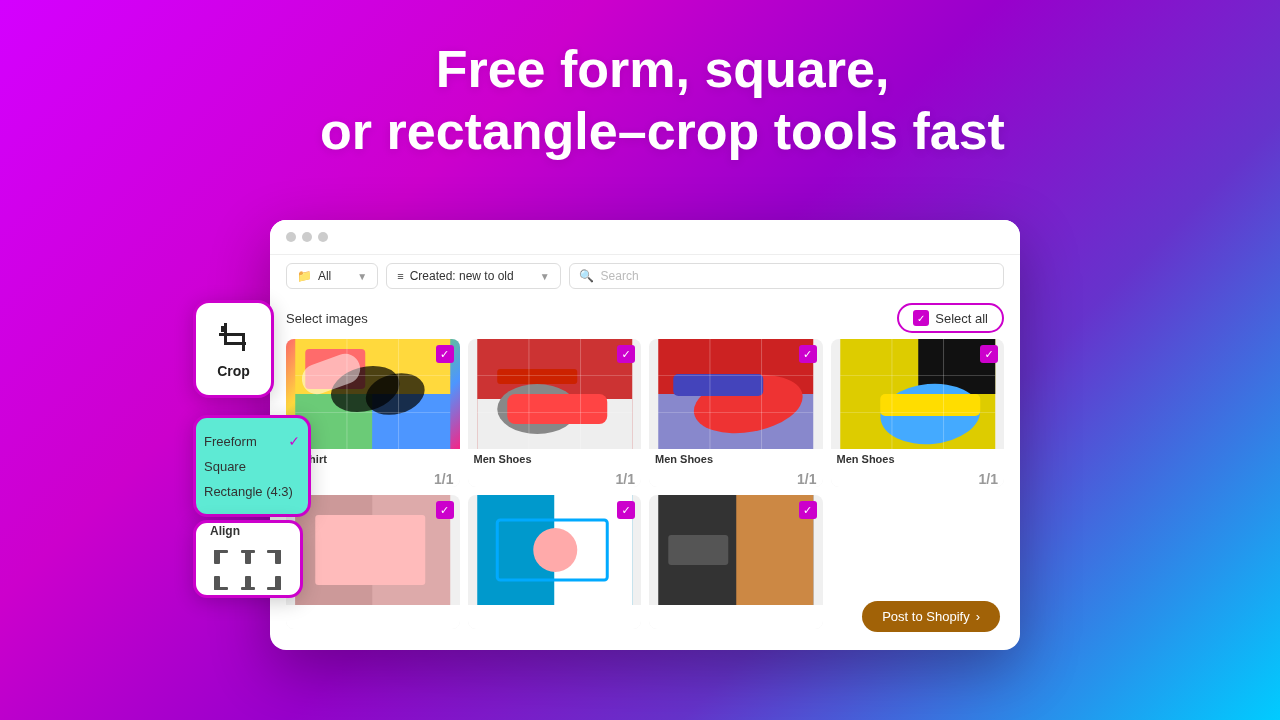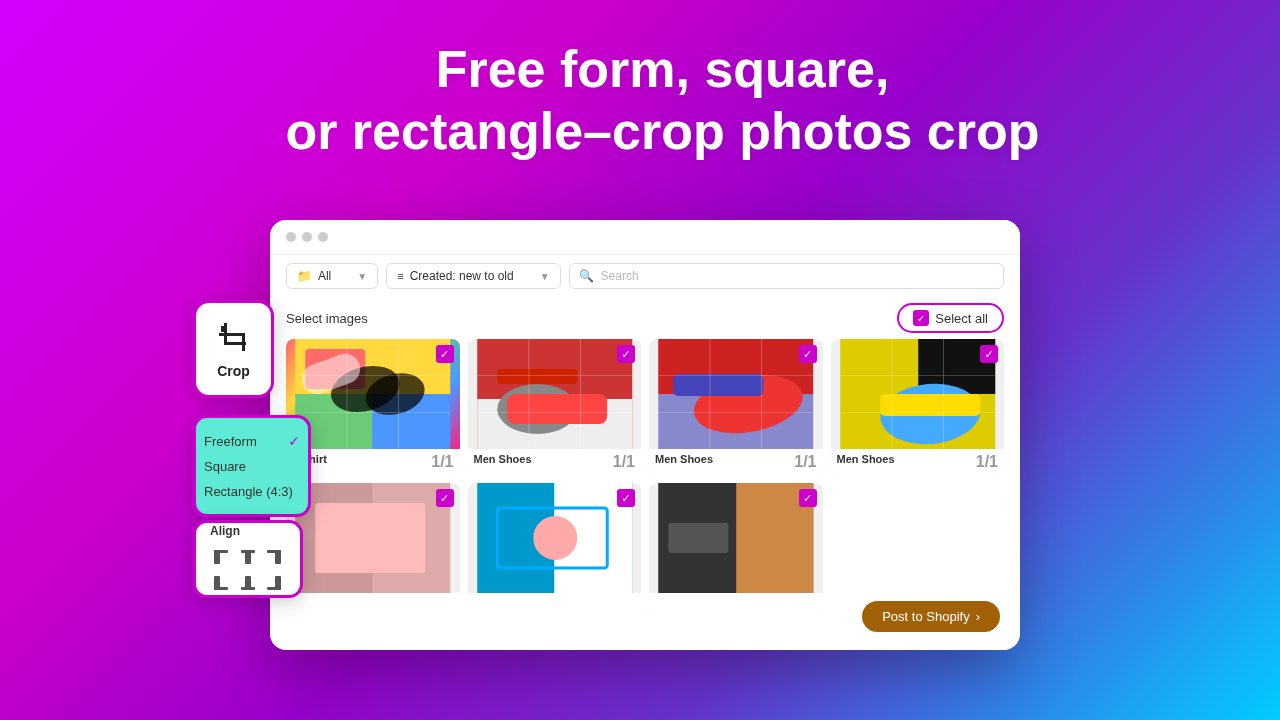--- a/index.html
+++ b/index.html
@@ -216,22 +216,23 @@
 
     .image-title {
       font-size: 11px;
       font-weight: 600;
       color: #333;
       display: flex;
       justify-content: space-between;
     }
 
     .image-count {
-      font-size: 16px;
+      font-size: 14px;
       color: #999;
+      margin-top: 18px;
     }
 
     
     .post-btn {
       position: absolute;
       bottom: 22px;
       right: 30px;
       background: #a16207;
       color: white;
       border-radius: 20px;
@@ -328,21 +329,21 @@
       font-size: 14px;
       color: #333;
     }
   </style>
 </head>
 <body>
 
 <div style="text-align:center;padding-top:38px;padding-left:45px;">
   <div style="color:white;font-size:52px;font-weight:800;line-height:1.2;text-shadow:0 2px 10px rgba(0,0,0,0.1);">
     <span>Free form, square,</span><br>
-    <span>or rectangle–crop photos crop</span>
+    <span>or rectangle–crop tools fast</span>
   </div>
 </div>
 
 <div class="browser-window">
 
   <div class="browser-titlebar">
     <div class="dot"></div>
     <div class="dot"></div>
     <div class="dot"></div>
   </div>

